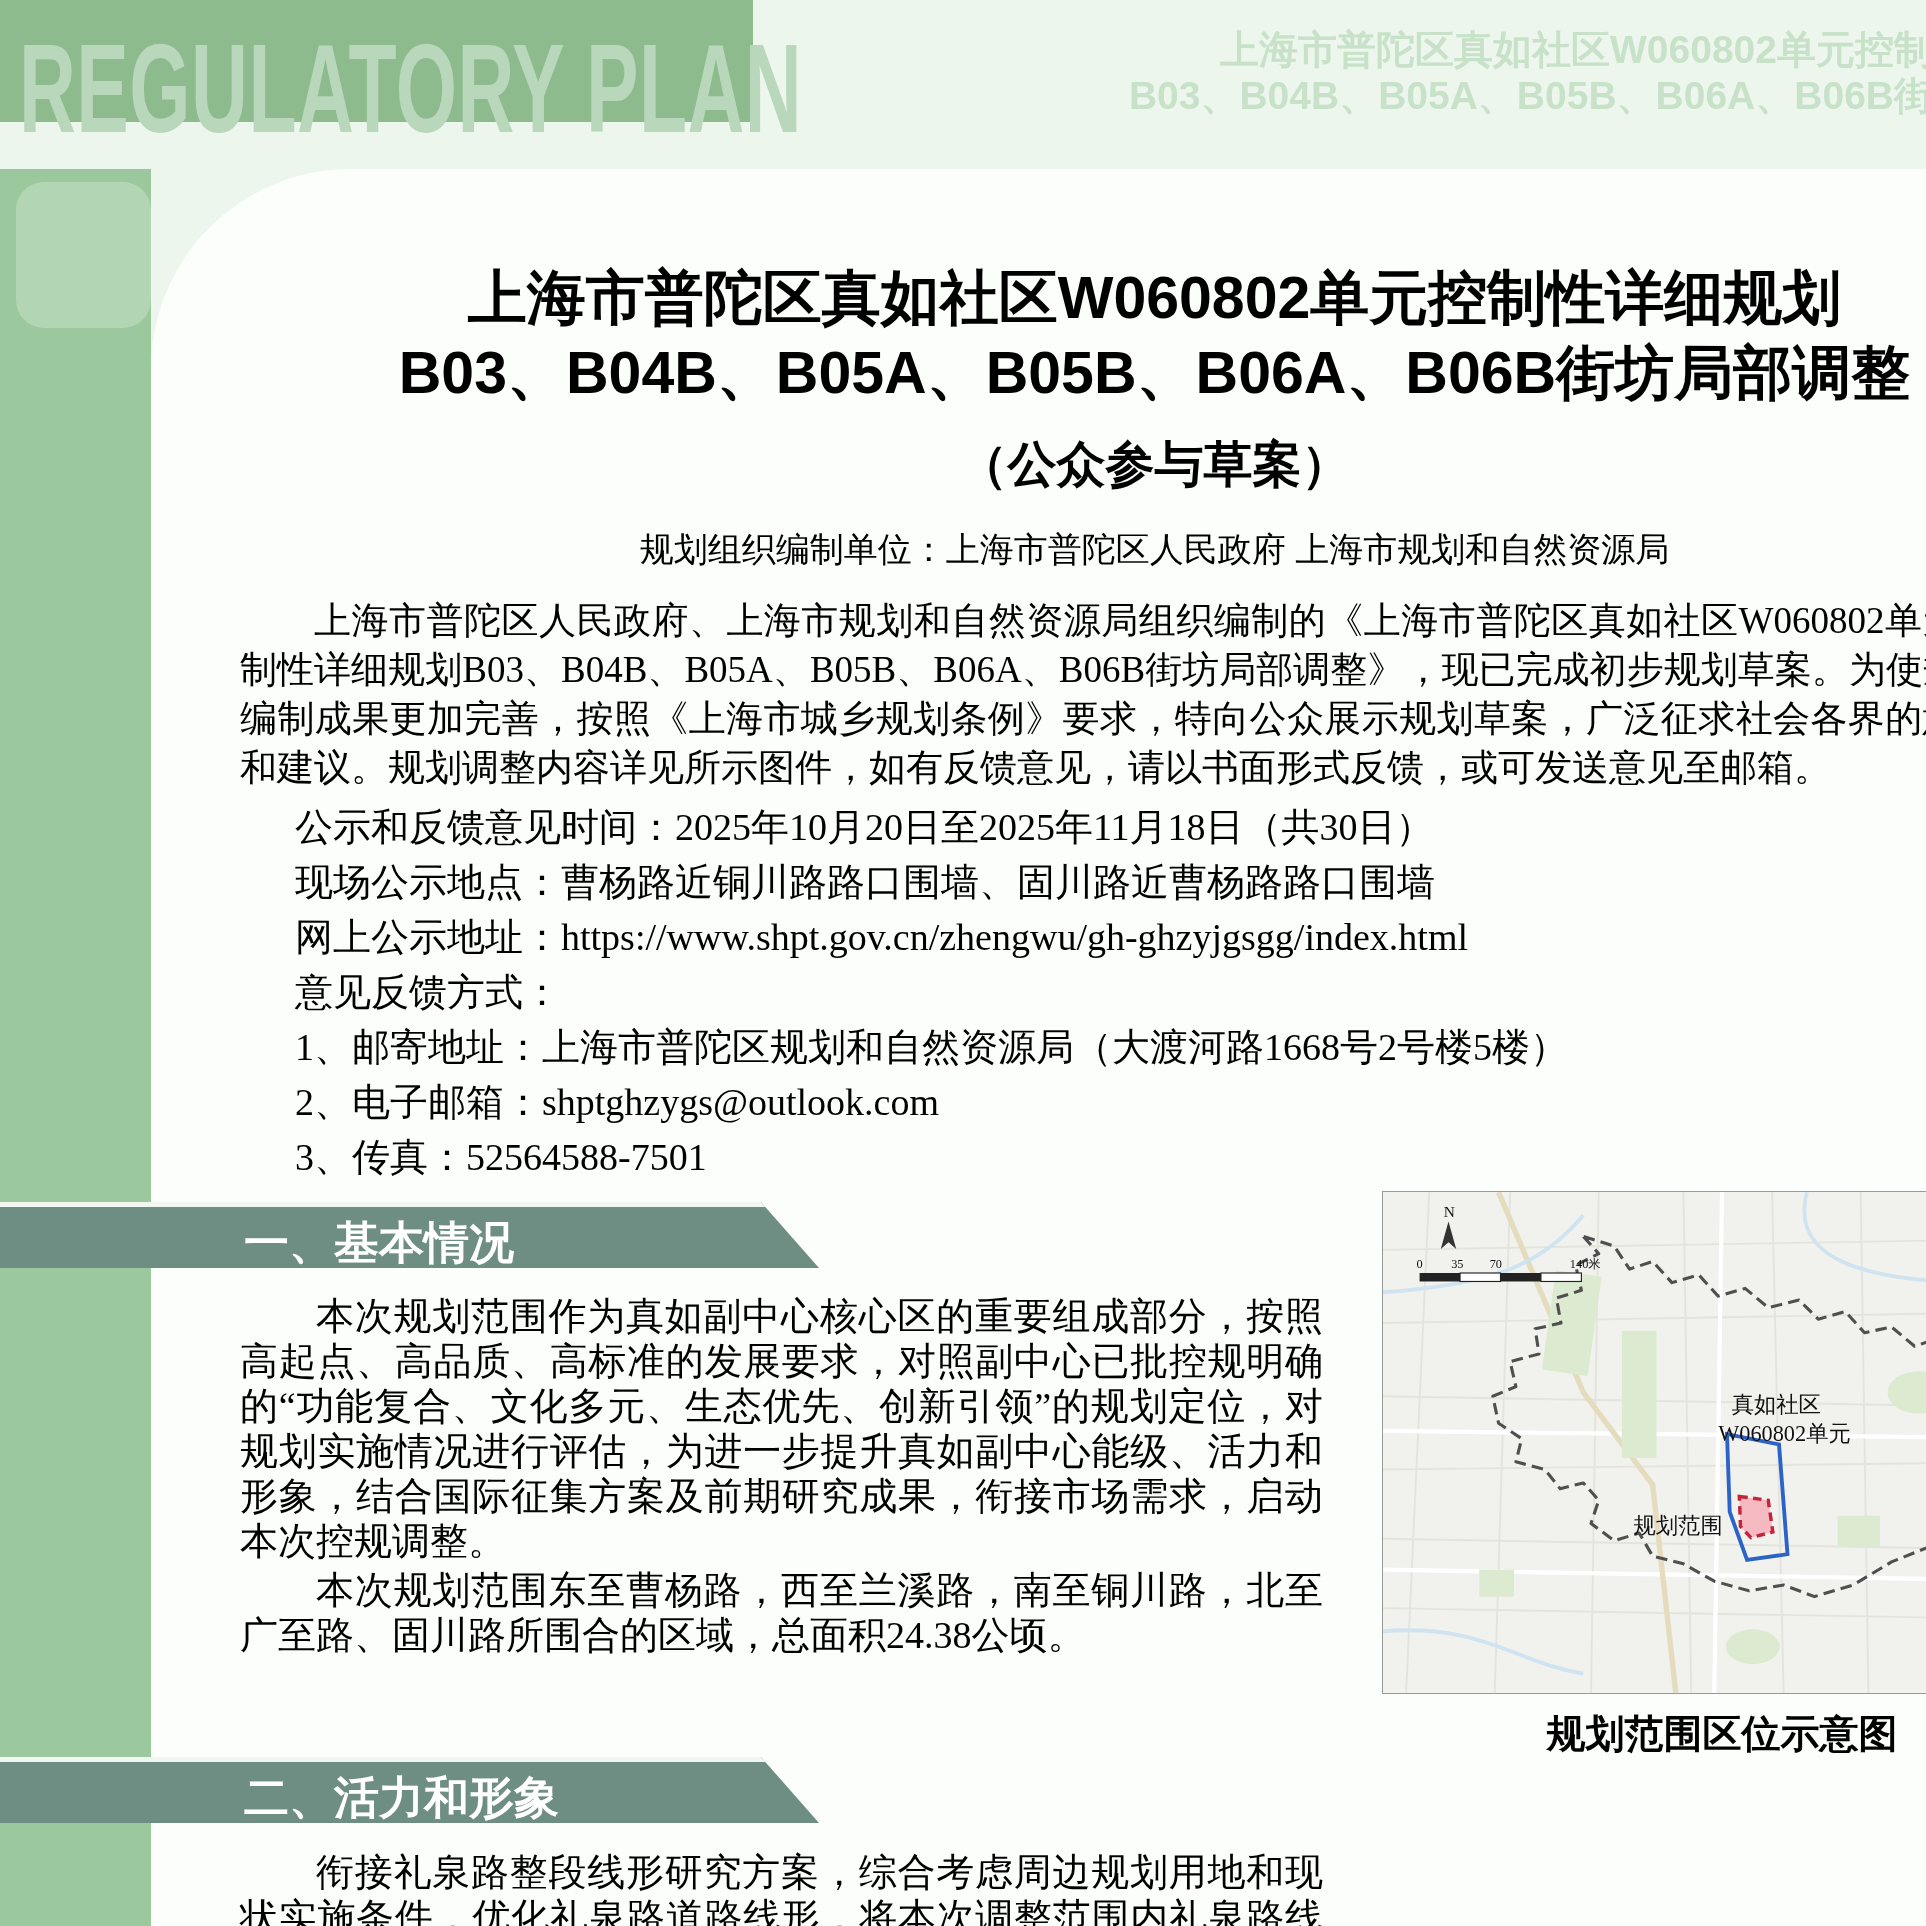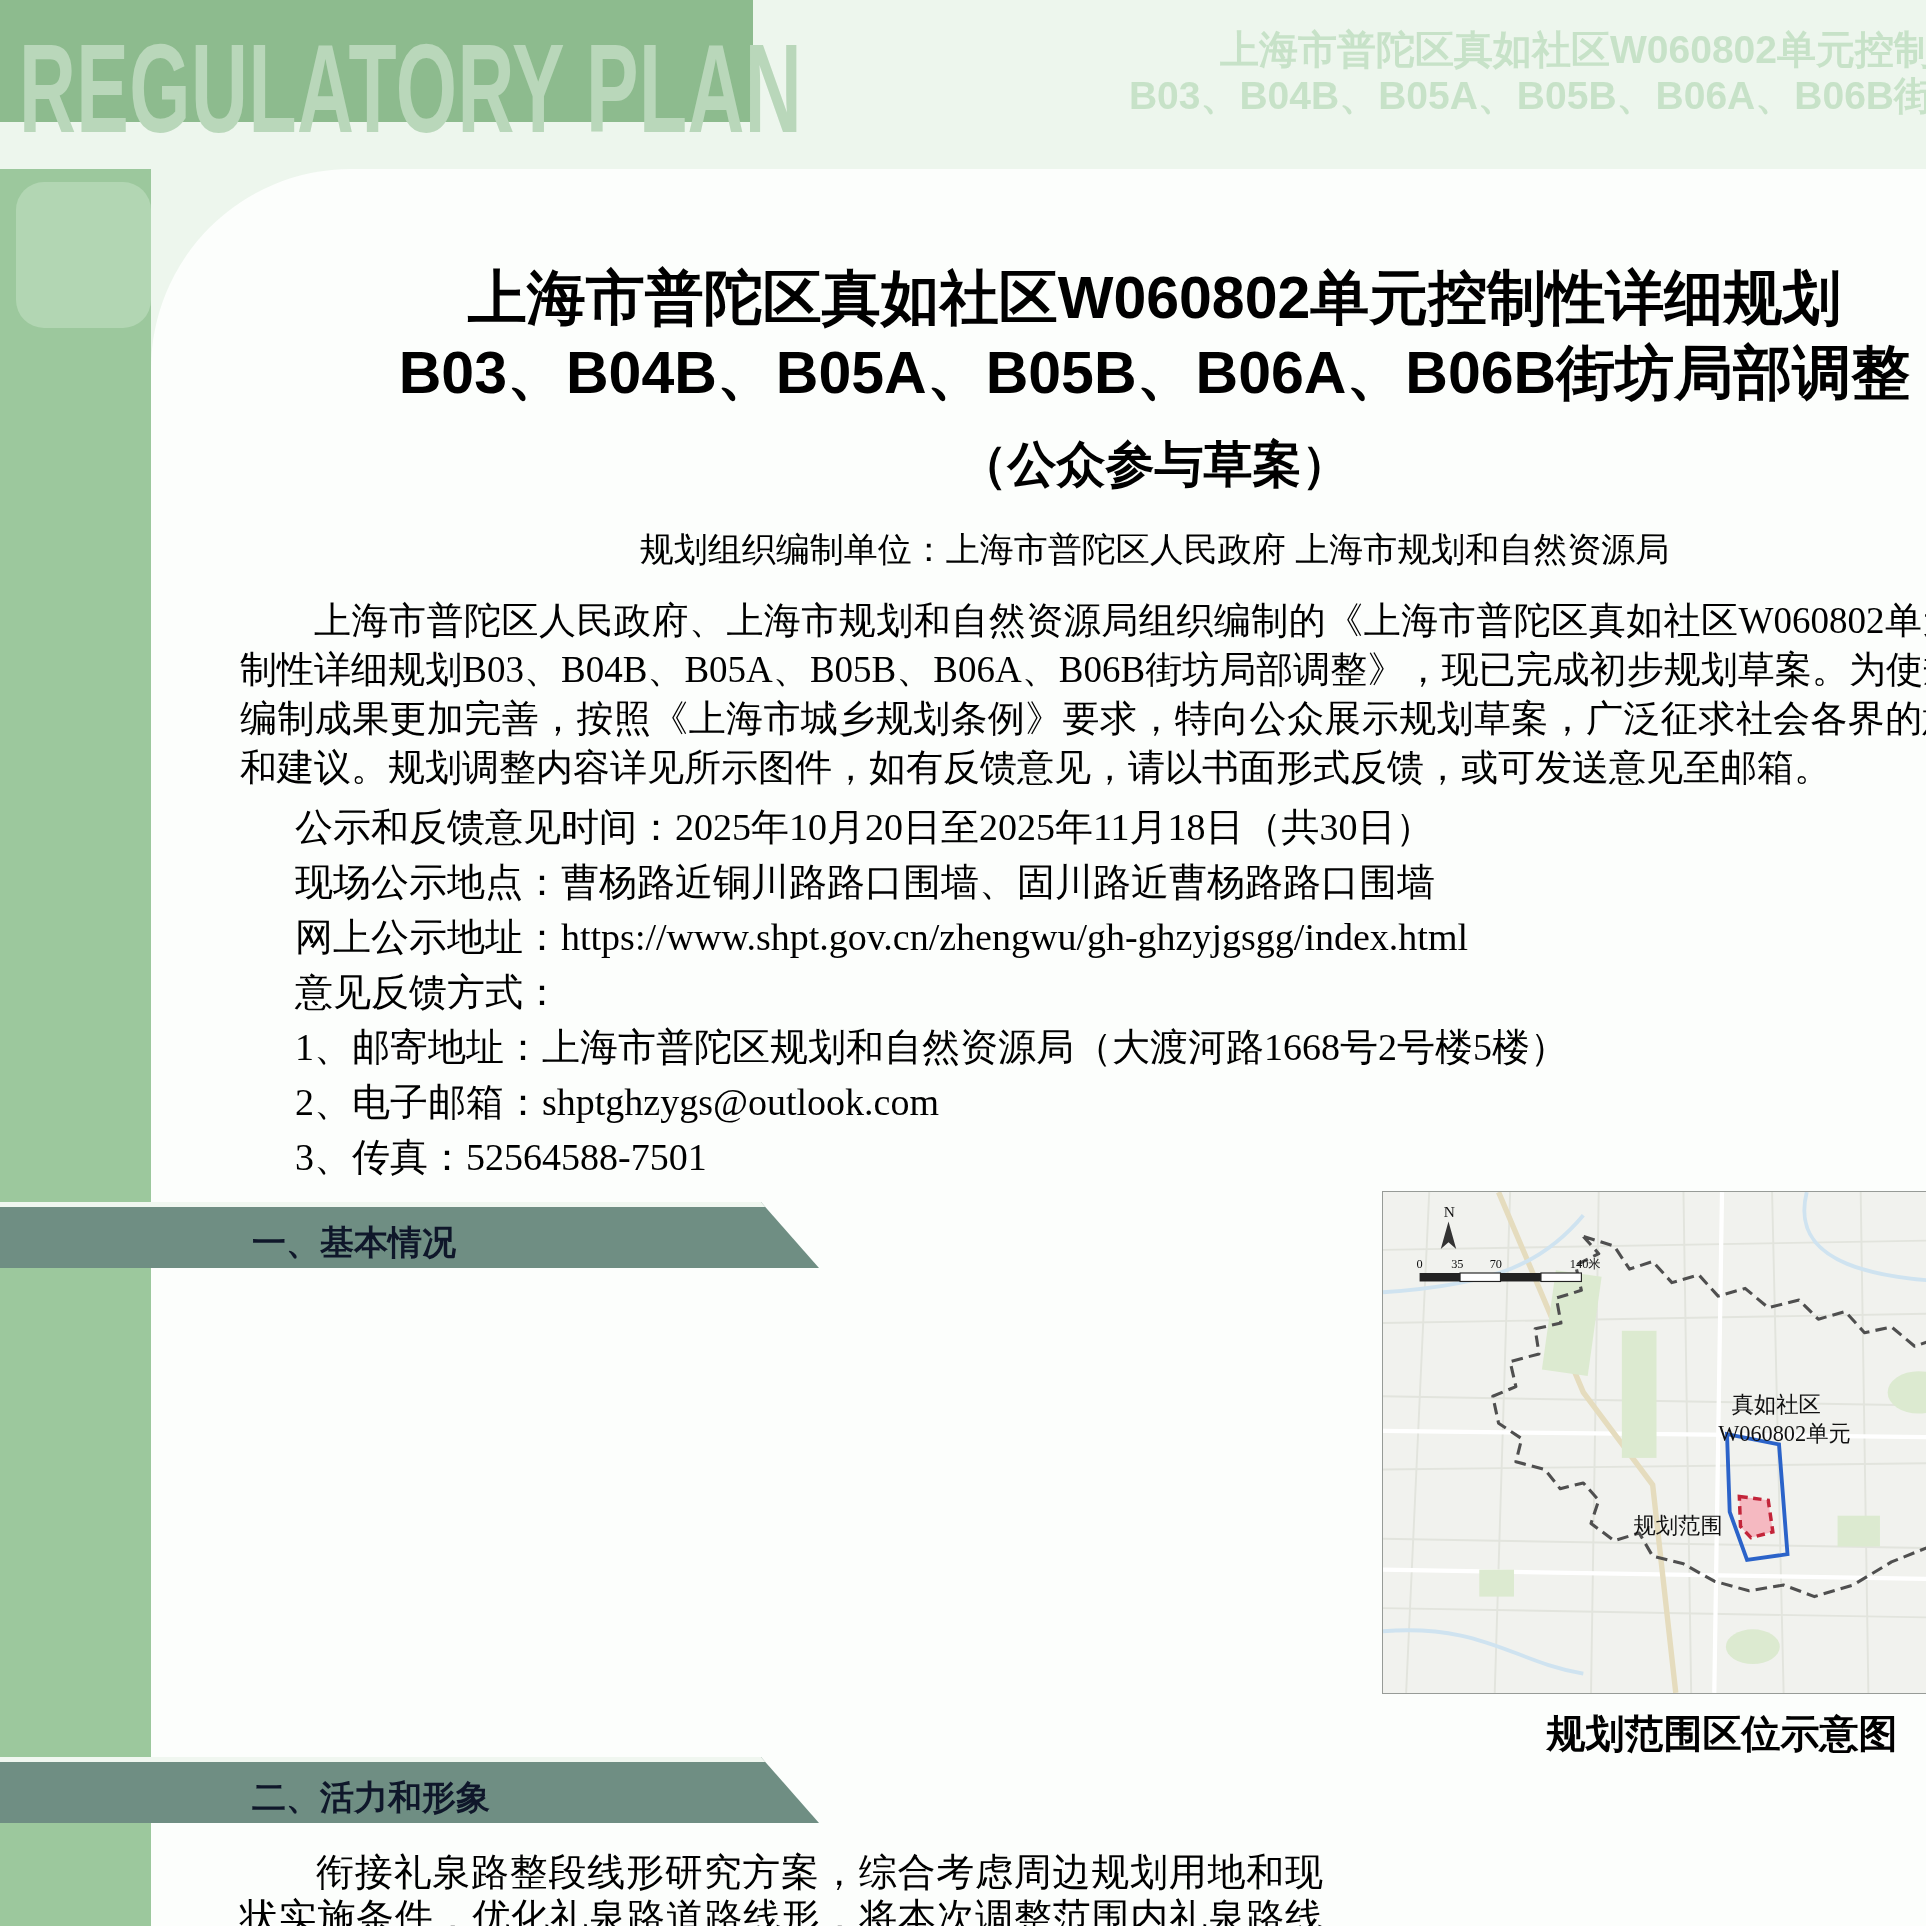--- a/index.html
+++ b/index.html
@@ -28,23 +28,23 @@
              font-family:"Liberation Sans","DejaVu Sans",sans-serif;font-size:34px;}
   
   .intro-para{position:absolute;left:240px;top:596px;width:1757px;font-size:37px;line-height:49px;
               text-align:justify;text-indent:74px;margin:0;}
   .intro-items{position:absolute;left:295px;top:800px;width:1695px;font-size:38px;}
   .intro-items .item{height:55px;line-height:55px;white-space:nowrap;}
   
   .banner{position:absolute;left:0;width:819px;height:61px;background:#6f8e83;
           clip-path:polygon(0 0,calc(100% - 58px) 0,100% 100%,0 100%);
           border-top:5.4px solid #f0f7f0;box-sizing:content-box;}
-  .banner .banner-label{position:absolute;left:252px;top:5.4px;color:#0f172a;
+  .banner .banner-label{position:absolute;left:244px;top:5.4px;color:#ffffff;
           font-family:"Liberation Sans","DejaVu Sans",sans-serif;font-weight:bold;
-          font-size:34px;line-height:61px;white-space:nowrap;}
+          font-size:45px;line-height:61px;white-space:nowrap;}
   .banner1{top:1202px;}
   .banner2{top:1757px;}
   
   .sec-text{position:absolute;left:240px;width:1083px;font-size:38px;line-height:45px;text-align:justify;}
   .sec-text p{margin:0 0 3.9px 0;text-indent:76px;}
   .sec1-text{top:1294px;}
   .sec2-text{top:1850px;}
   
   .map{position:absolute;background:#f2f3ef;border:1.2px solid #979b97;}
   .map1{left:1382px;top:1191px;width:678px;height:501px;}
@@ -90,20 +90,24 @@
     <div class="item">现场公示地点：曹杨路近铜川路路口围墙、固川路近曹杨路路口围墙</div>
     <div class="item">网上公示地址：https://www.shpt.gov.cn/zhengwu/gh-ghzyjgsgg/index.html</div>
     <div class="item">意见反馈方式：</div>
     <div class="item">1、邮寄地址：上海市普陀区规划和自然资源局（大渡河路1668号2号楼5楼）</div>
     <div class="item">2、电子邮箱：shptghzygs@outlook.com</div>
     <div class="item">3、传真：52564588-7501</div>
   </div>
 
   <div class="banner banner1">
     <span class="banner-label">一、基本情况</span>
+  </div>
+  <div class="sec-text sec1-text">
+    <p>本次规划范围作为真如副中心核心区的重要组成部分，按照高起点、高品质、高标准的发展要求，对照副中心已批控规明确的“功能复合、文化多元、生态优先、创新引领”的规划定位，对规划实施情况进行评估，为进一步提升真如副中心能级、活力和形象，结合国际征集方案及前期研究成果，衔接市场需求，启动本次控规调整。</p>
+    <p>本次规划范围东至曹杨路，西至兰溪路，南至铜川路，北至广至路、固川路所围合的区域，总面积24.38公顷。</p>
   </div>
 
   <div class="map map1">
     <svg viewBox="0 0 1760 1300">
       <rect x="0" y="0" width="1760" height="1300" fill="#f1f2ee"></rect>
       <g>
         <line class="street" x1="120" y1="0" x2="60" y2="1300"></line>
           <line class="street" x1="330" y1="0" x2="290" y2="1300"></line>
         <line class="street" x1="560" y1="0" x2="540" y2="1300"></line>
           <line class="street" x1="780" y1="0" x2="800" y2="1300"></line>

